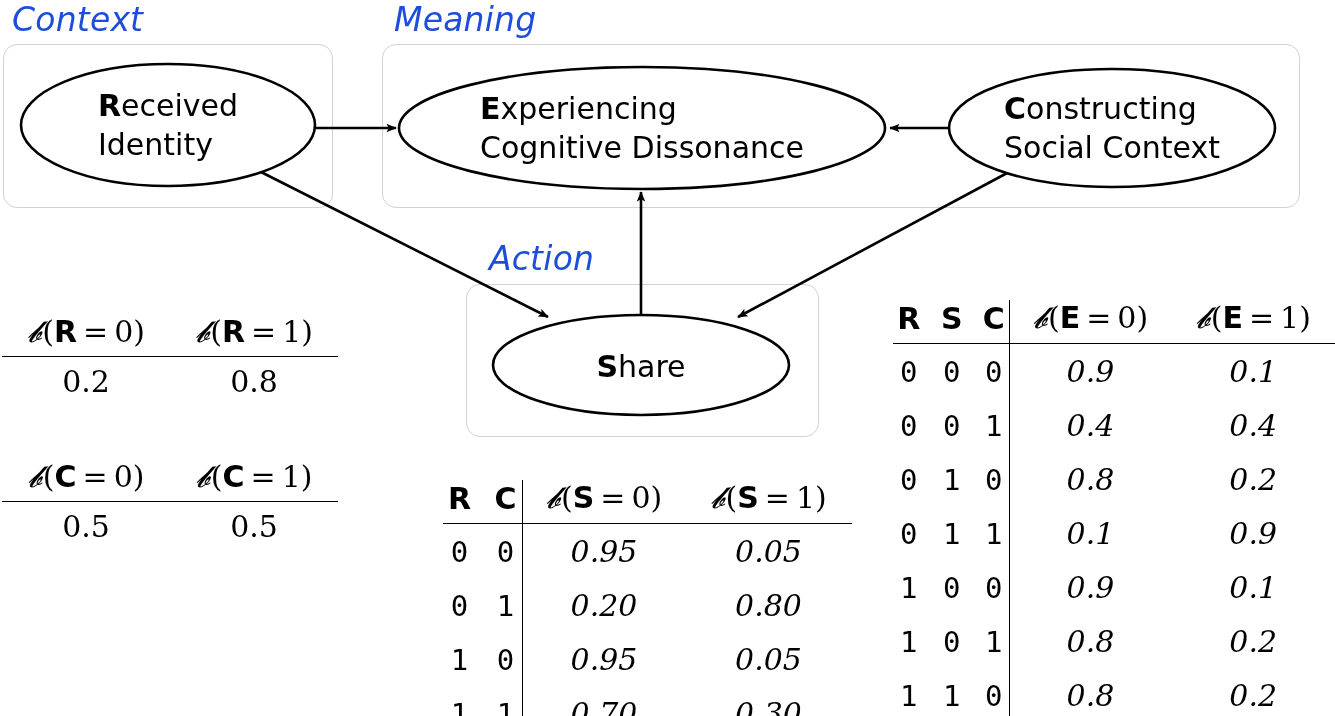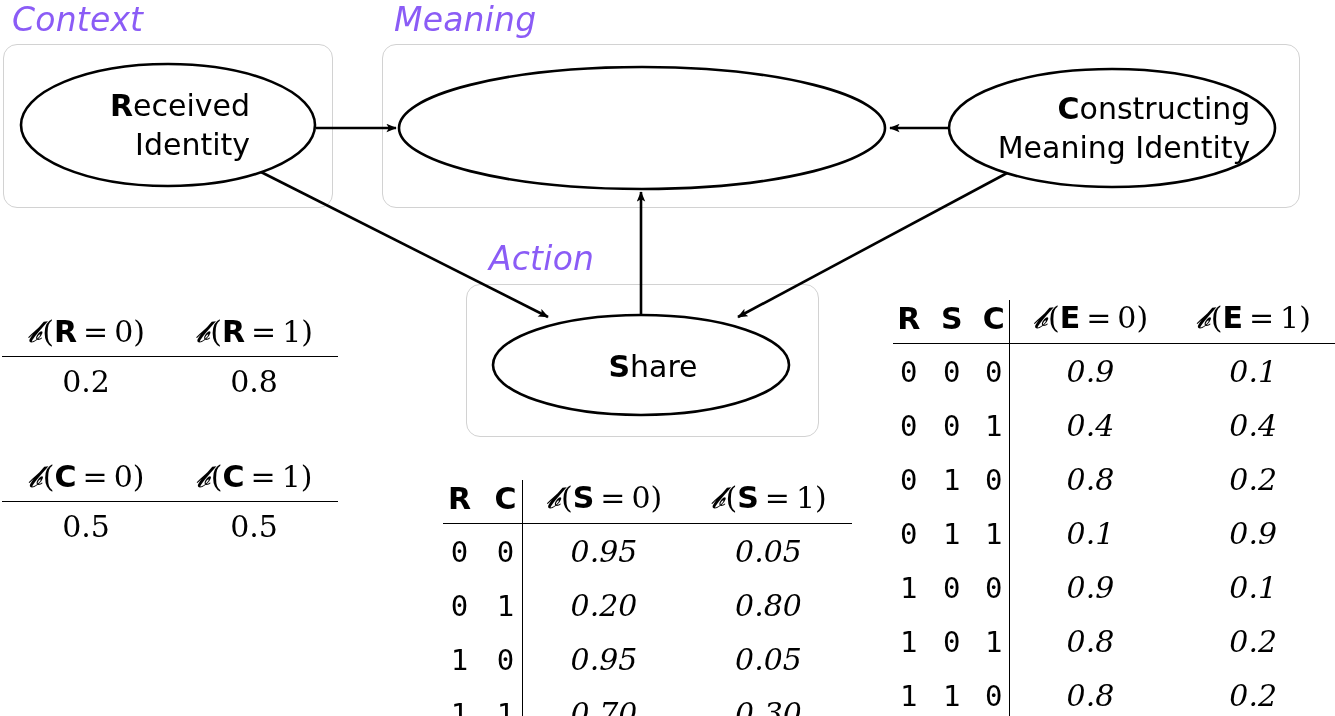--- a/index.html
+++ b/index.html
@@ -9,35 +9,34 @@
     color:#000;
   }
   #stage{position:absolute;left:0;top:0;width:1335px;height:716px;}
 
   
   .group-box{
     position:absolute;border:1.6px solid #d2d2d2;border-radius:14px;
     box-sizing:border-box;background:transparent;
   }
   .group-label{
-    position:absolute;color:#8b5cf6;font-style:italic;
+    position:absolute;color:#1d4ed8;font-style:italic;
     font-family:"DejaVu Sans","Liberation Sans",sans-serif;
     font-size:33px;line-height:1;letter-spacing:.2px;white-space:nowrap;
   }
 
   
   #vec{position:absolute;left:0;top:0;width:1335px;height:716px;}
 
   
   .node-label{
-    position:absolute;text-align:right;white-space:nowrap;
+    position:absolute;text-align:left;white-space:nowrap;
     font-family:"DejaVu Sans","Liberation Sans",sans-serif;
     font-size:30px;line-height:39px;color:#000;
     transform:translate(-50%,-50%);
-    margin-left:12px;
   }
   .node-label .ini{font-weight:bold;}
   .node-label .ln{display:block;}
 
   
   .cpt{position:absolute;font-family:"DejaVu Serif","Liberation Serif",serif;}
   .cpt table{border-collapse:collapse;}
   .cpt td,.cpt th{padding:0;font-weight:normal;text-align:center;}
 
   .mathP{font-family:"DejaVu Serif","Liberation Serif",serif;font-style:italic;}
@@ -99,24 +98,28 @@
       <ellipse cx="1112" cy="128" rx="163" ry="59"></ellipse>
       <ellipse cx="641" cy="365" rx="148" ry="50"></ellipse>
     </g>
   </svg>
 
   <div class="node-label" style="left:168px;top:125px;">
     <span class="ln"><span class="ini">R</span><span>eceived</span></span>
     <span class="ln">Identity</span>
   </div>
 
+  <div class="node-label" style="left:642px;top:128px;">
+    <span class="ln"><span class="ini">E</span><span>xperiencing</span></span>
+    <span class="ln">Cognitive Dissonance</span>
+  </div>
 
   <div class="node-label" style="left:1112px;top:128px;">
     <span class="ln"><span class="ini">C</span><span>onstructing</span></span>
-    <span class="ln">Meaning Identity</span>
+    <span class="ln">Social Context</span>
   </div>
 
   <div class="node-label" style="left:641px;top:366px;">
     <span class="ln"><span class="ini">S</span><span>hare</span></span>
   </div>
 
   <div class="cpt prior" style="left:2px;top:314px;width:336px;">
     <table style="width:336px;">
       <tbody>
           <tr class="hdr">

